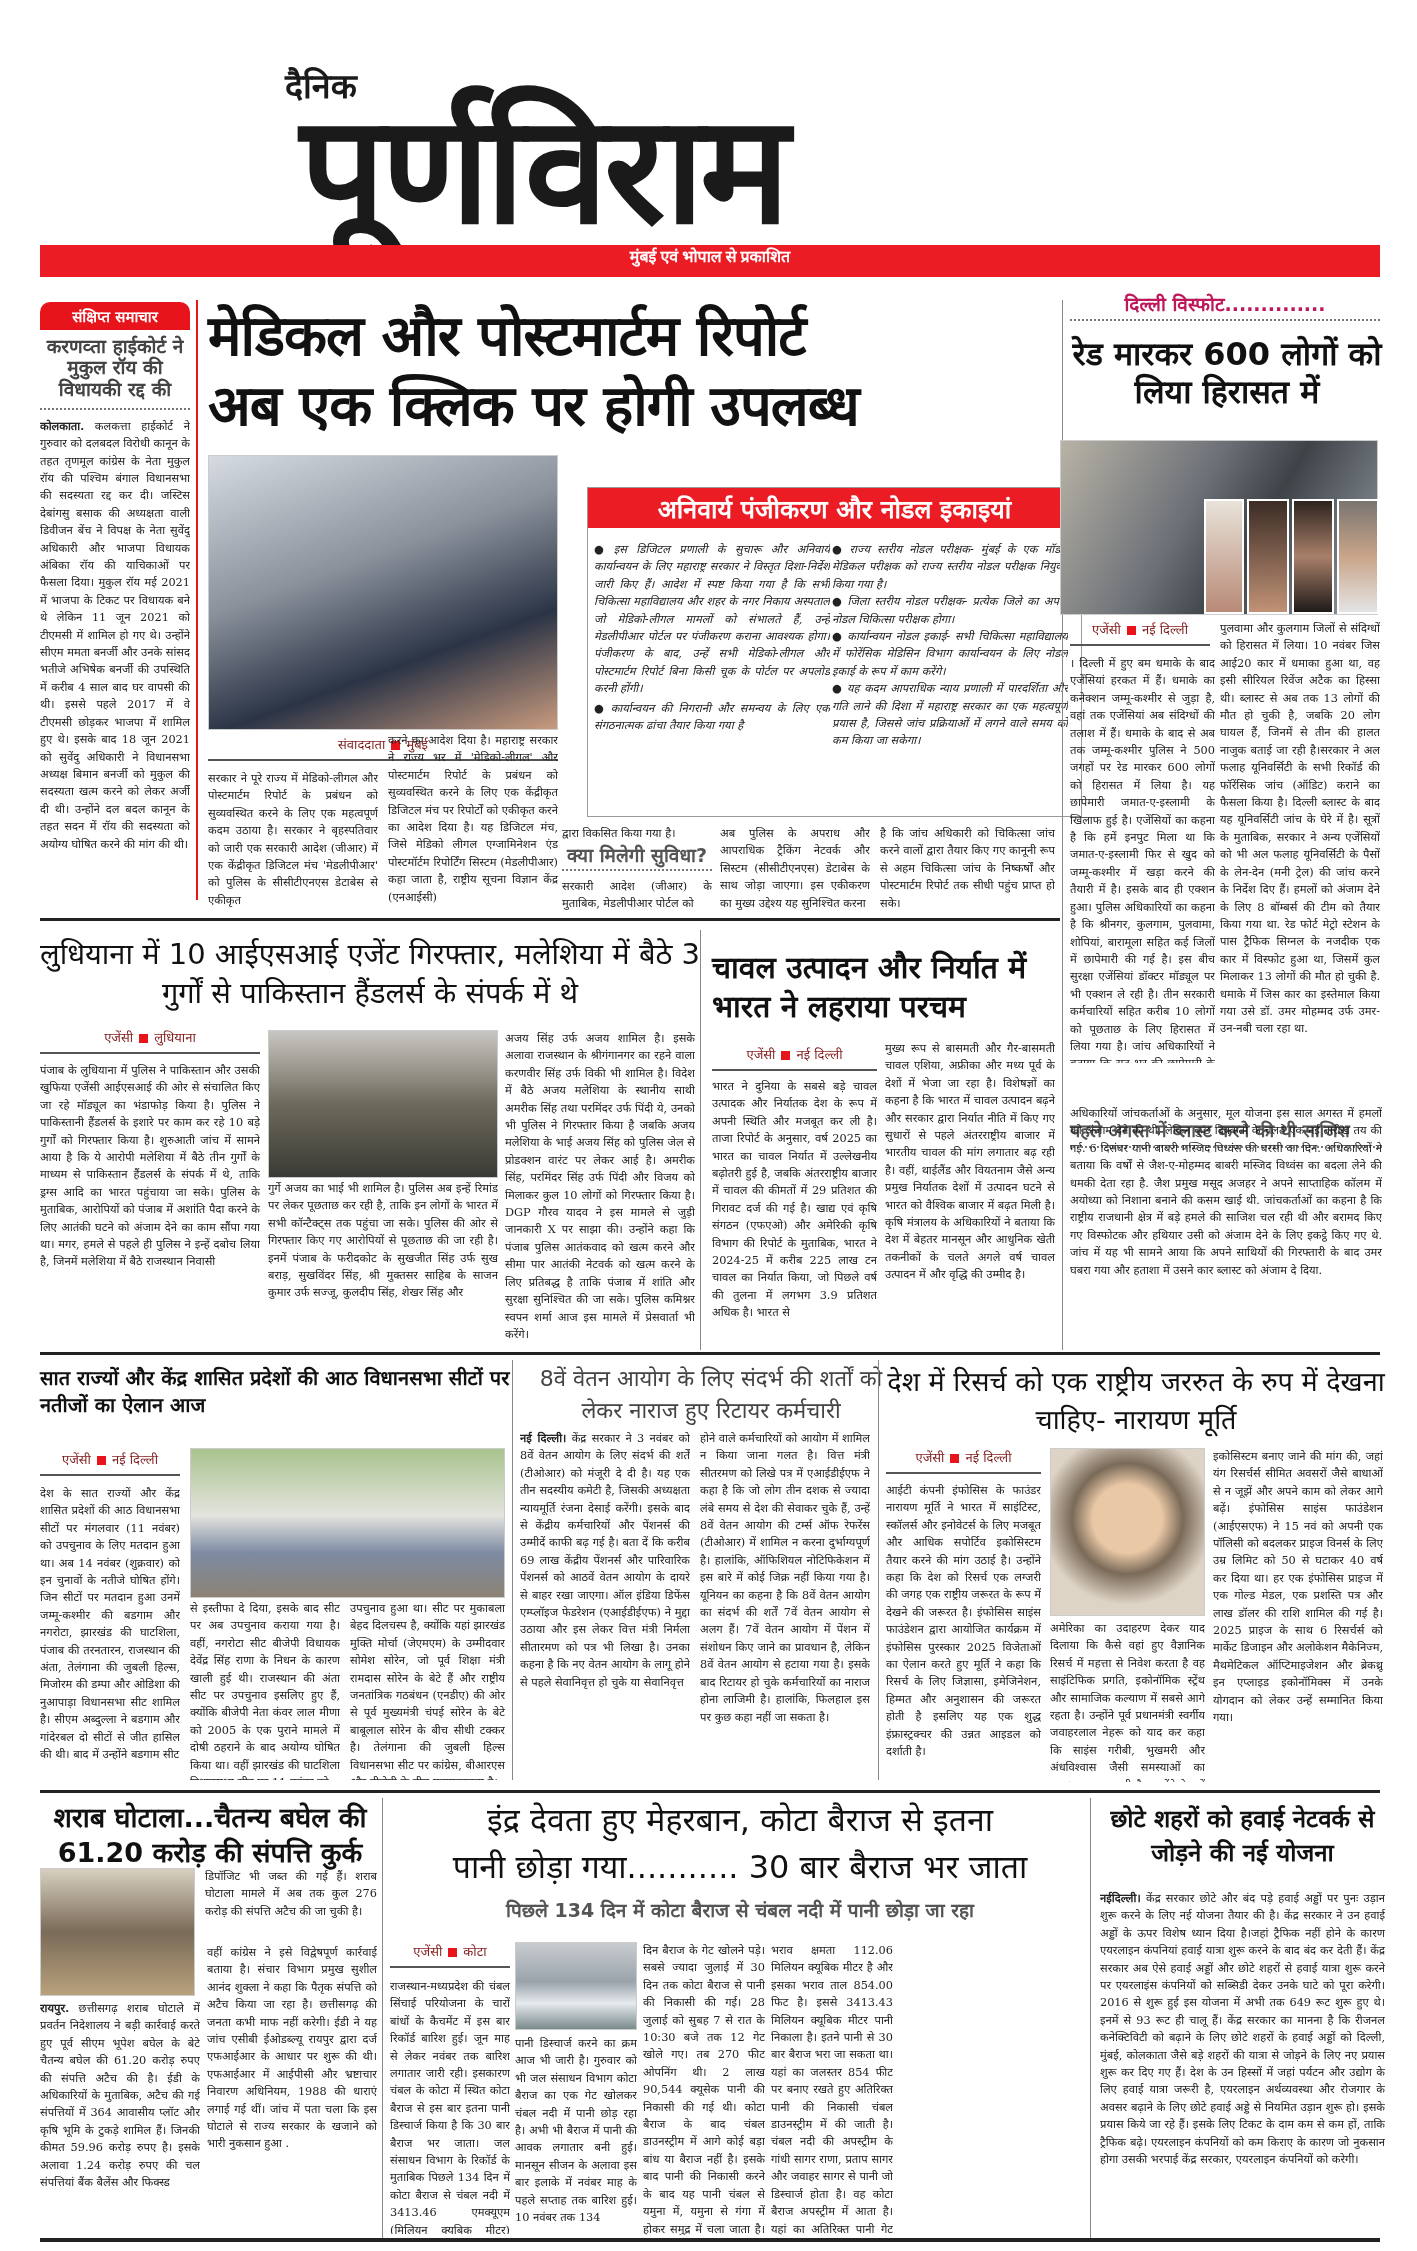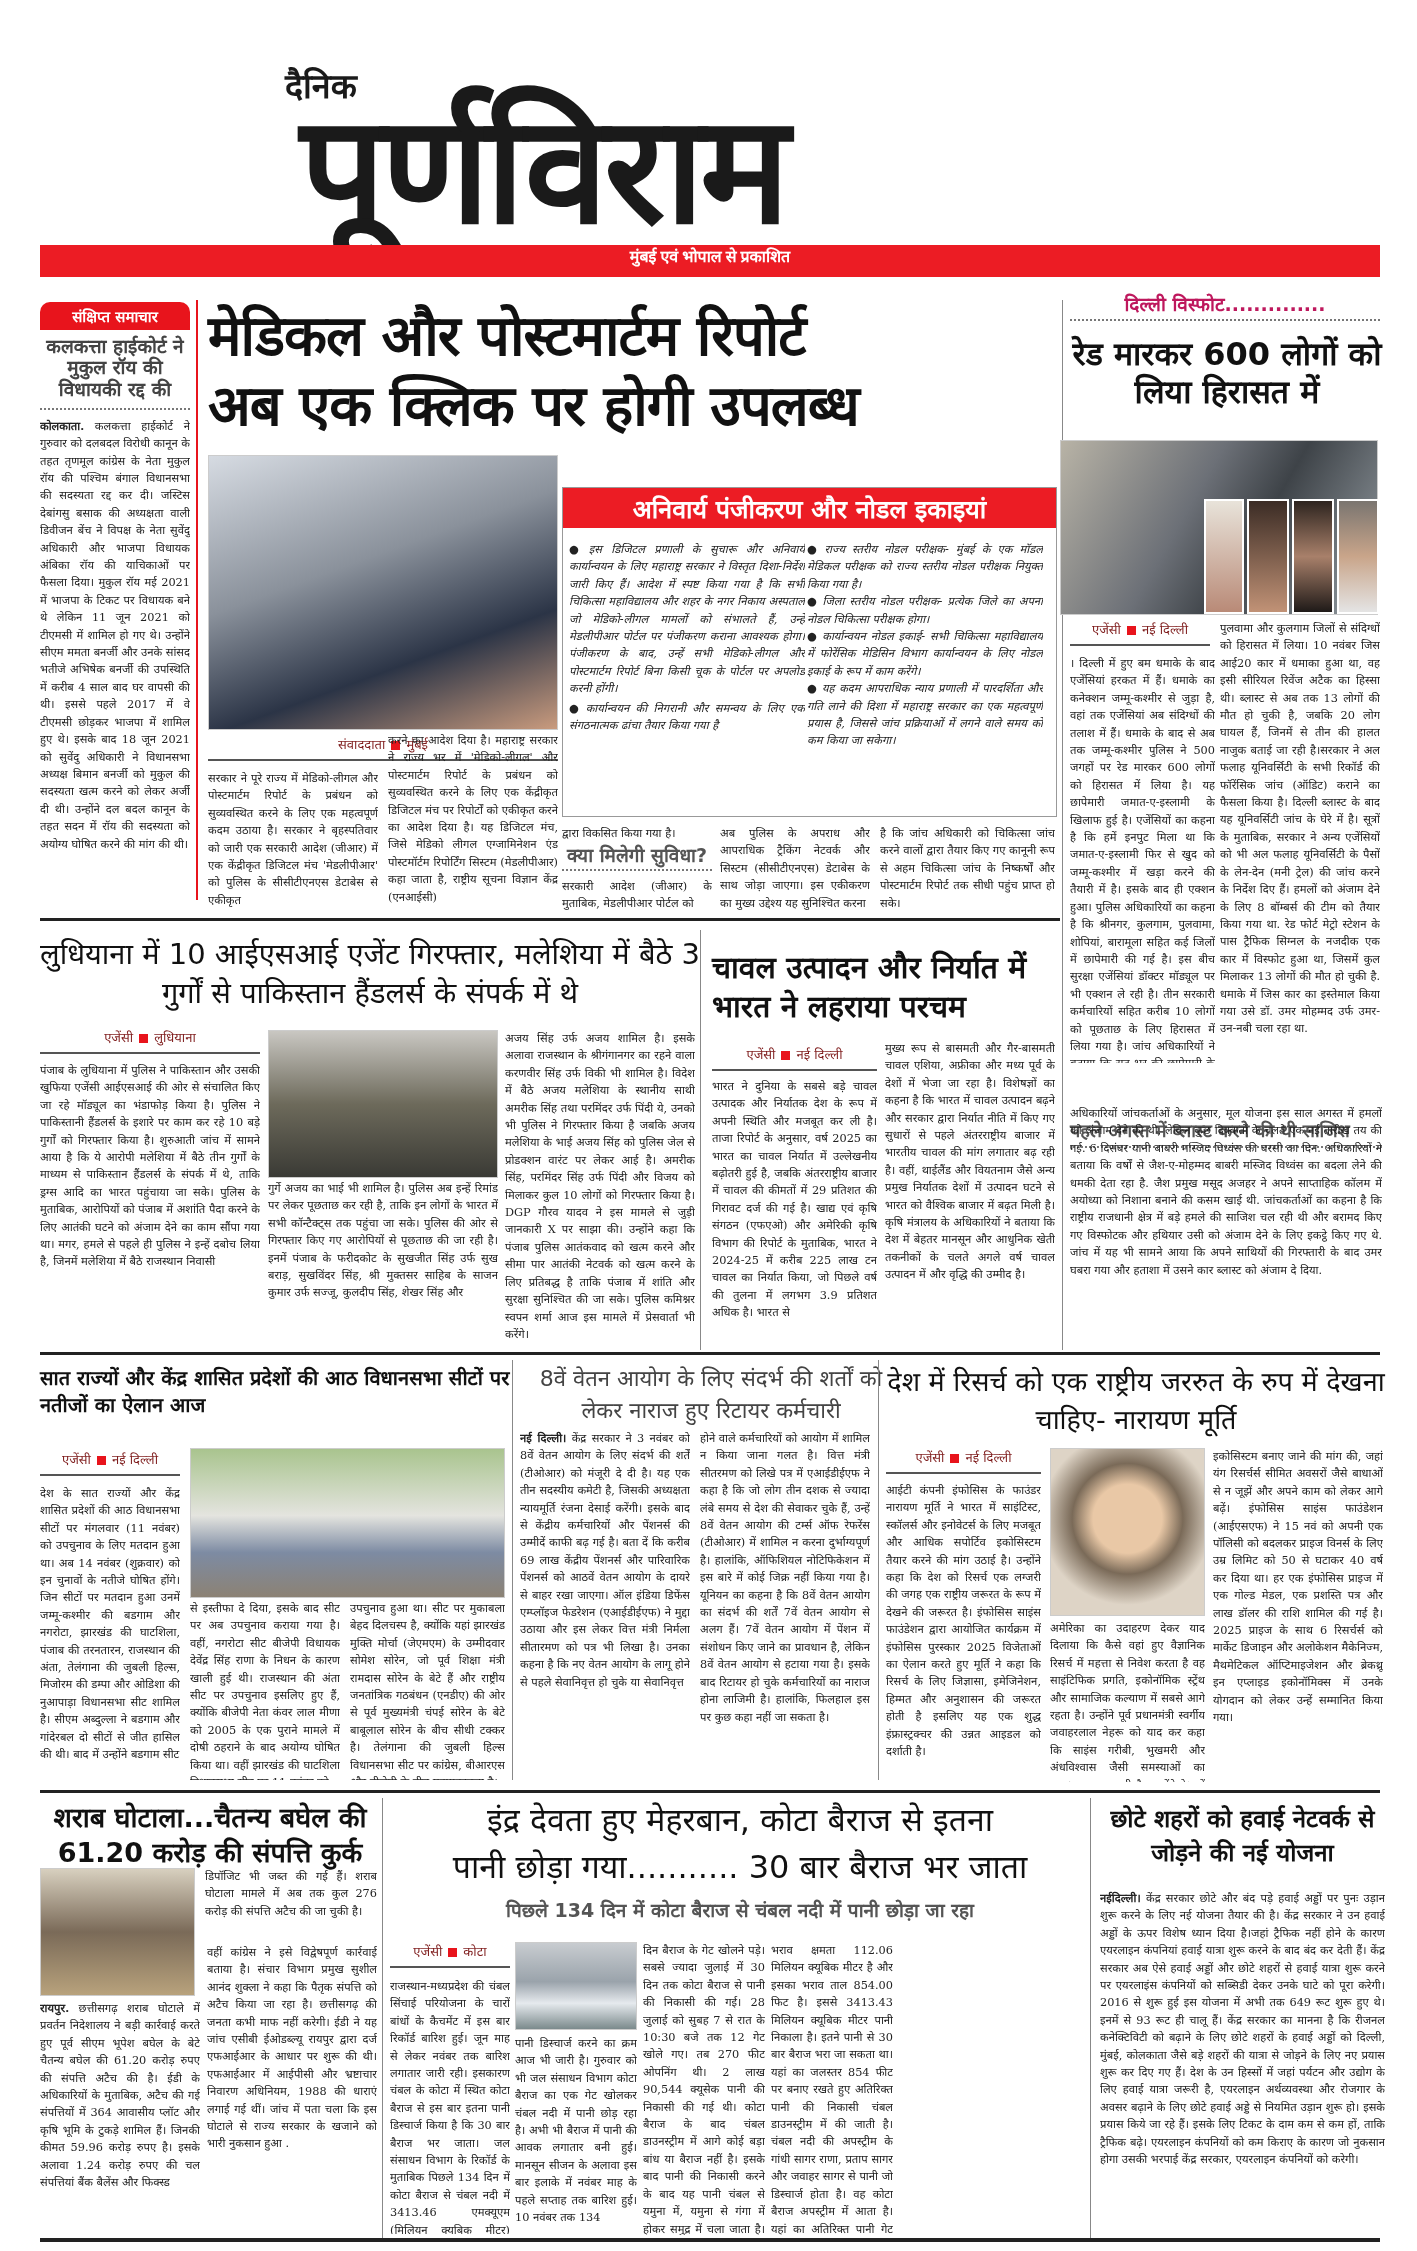--- a/index.html
+++ b/index.html
@@ -10,21 +10,21 @@
   .redbar { left: 40px; top: 245px; width: 1340px; height: 32px; background: #ec1c24; color: #fff; display: flex; align-items: center; font-size: 16px; font-weight: bold; font-family: "Liberation Serif", serif; gap: 18px; padding: 0 14px; white-space: nowrap; flex-direction: column; }
   .redbar .sq { display: inline-block; width: 6px; height: 6px; background: #fff; margin-right: 4px; vertical-align: middle; }
   .vline { background: #888; width: 1px; }
   .hline { background: #222; height: 3px; }
   .head { font-weight: bold; font-family: "DejaVu Sans", sans-serif; line-height: 1.12; color: #111; }
   .body { font-family: "DejaVu Serif", serif; font-size: 11.3px; line-height: 17.4px; text-align: justify; color: #222; overflow: hidden; }
   .byline { font-size: 13px; color: #7f1d1d; text-align: center; font-family: "DejaVu Sans", sans-serif; padding-bottom: 6px; border-bottom: 2px solid #555; }
   .byline .rsq { display: inline-block; width: 9px; height: 9px; background: #e8141c; margin: 0 6px; vertical-align: middle; }
   .photo { background: linear-gradient(135deg, #8a8f96, #5d6168 45%, #b7b0a2); border: 1px solid #ccc; }
   .red-tag { background: #e8141c; color: #fff; font-weight: bold; text-align: center; font-size: 15px; border-radius: 10px 10px 0 0; padding: 4px 0; }
-  .boxed { border: 1.5px solid #999; background: #fff; }
+  .boxed { border: 1.5px solid #999; background: #fff; margin-left: 25px; }
   .bullet::before { content: "●"; margin-right: 4px; font-style: normal; }
   .italic { font-style: italic; }
   .dots { border-bottom: 2px dotted #777; }
   .face { position: absolute; border: 2px solid #fff; }
 </style>
 </head>
 <body>
 
 <div class="abs masthead-pre">दैनिक</div>
 <div class="abs masthead" style="left:300px;top:95px;">पूर्णविराम</div>
@@ -34,21 +34,21 @@
   <span><i class="sq"></i><span>वर्ष: 16</span></span>
   <span><i class="sq"></i><span>अंक: 180</span></span>
   <span><i class="sq"></i><span>मुंबई, शुक्रवार, 14 नवंबर 2025</span></span>
   <span><i class="sq"></i><span>पृष्ठ 8</span></span>
   <span><i class="sq"></i><span>मूल्य रु. 2</span></span>
   <span>RNI NO. MAHHIN/2010/35741</span>
 </div>
 
 <div class="abs" style="left:40px;top:302px;width:150px;">
   <div class="red-tag">संक्षिप्त समाचार</div>
-  <div class="head dots" style="font-size:19px;text-align:center;color:#444;padding:6px 0 8px;">कलकत्ता हाईकोर्ट ने मुकुल रॉय की विधायकी रद्द की</div>
+  <div class="head dots" style="font-size:19px;text-align:center;color:#444;padding:6px 0 8px;">करणव्ता हाईकोर्ट ने मुकुल रॉय की विधायकी रद्द की</div>
   <div class="body" style="height:570px;margin-top:8px;"><b>कोलकाता.</b> <span>कलकत्ता हाईकोर्ट ने गुरुवार को दलबदल विरोधी कानून के तहत तृणमूल कांग्रेस के नेता मुकुल रॉय की पश्चिम बंगाल विधानसभा की सदस्यता रद्द कर दी। जस्टिस देबांगसु बसाक की अध्यक्षता वाली डिवीजन बेंच ने विपक्ष के नेता सुवेंदु अधिकारी और भाजपा विधायक अंबिका रॉय की याचिकाओं पर फैसला दिया। मुकुल रॉय मई 2021 में भाजपा के टिकट पर विधायक बने थे लेकिन 11 जून 2021 को टीएमसी में शामिल हो गए थे। उन्होंने सीएम ममता बनर्जी और उनके सांसद भतीजे अभिषेक बनर्जी की उपस्थिति में करीब 4 साल बाद घर वापसी की थी। इससे पहले 2017 में वे टीएमसी छोड़कर भाजपा में शामिल हुए थे। इसके बाद 18 जून 2021 को सुवेंदु अधिकारी ने विधानसभा अध्यक्ष बिमान बनर्जी को मुकुल की सदस्यता खत्म करने को लेकर अर्जी दी थी। उन्होंने दल बदल कानून के तहत सदन में रॉय की सदस्यता को अयोग्य घोषित करने की मांग की थी।</span></div>
 </div>
 <div class="abs" style="left:196px;top:300px;width:2px;height:600px;background:#e8141c;"></div>
 
 <div class="abs head" style="left:208px;top:305px;font-size:56px;letter-spacing:-1px;">मेडिकल और पोस्टमार्टम रिपोर्ट</div>
 <div class="abs head" style="left:208px;top:375px;font-size:56px;letter-spacing:-1px;">अब एक क्लिक पर होगी उपलब्ध</div>
 
 <div class="abs photo" style="left:208px;top:455px;width:350px;height:275px;background:linear-gradient(160deg,#d6dbe2,#8a919b 40%,#2b3446 70%,#c99b7e);"></div>
 <div class="abs" style="left:208px;top:735px;width:350px;">
   <div class="byline"><span>संवाददाता</span><i class="rsq"></i><span>मुंबई</span></div>

